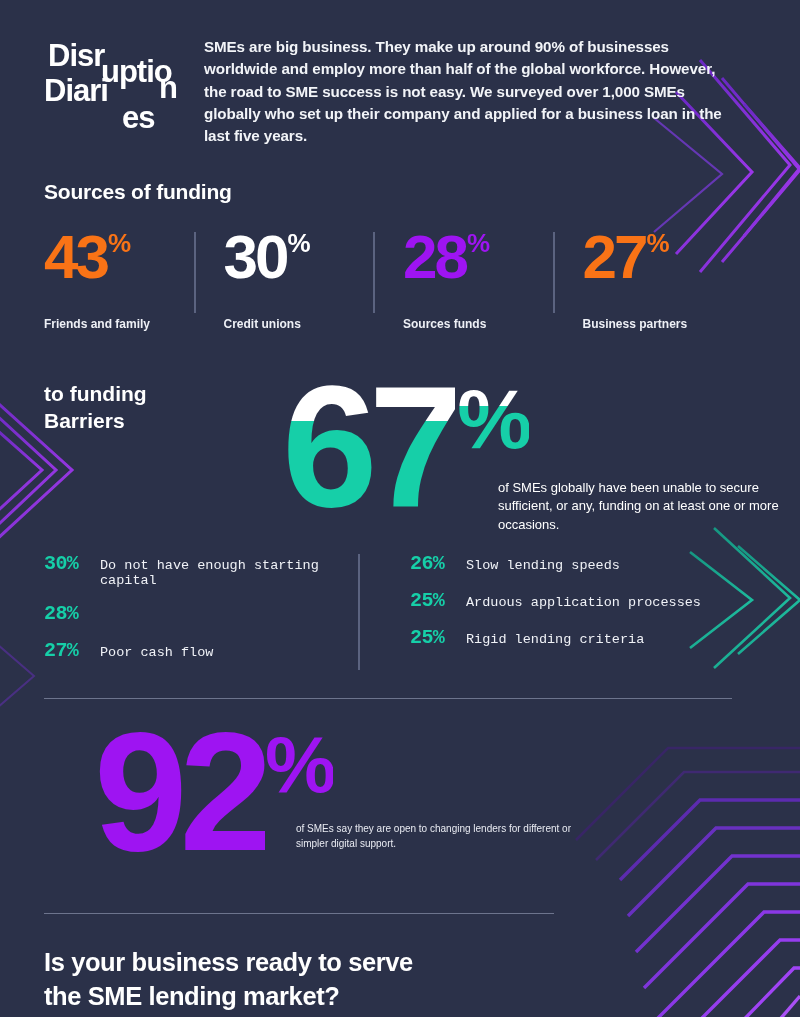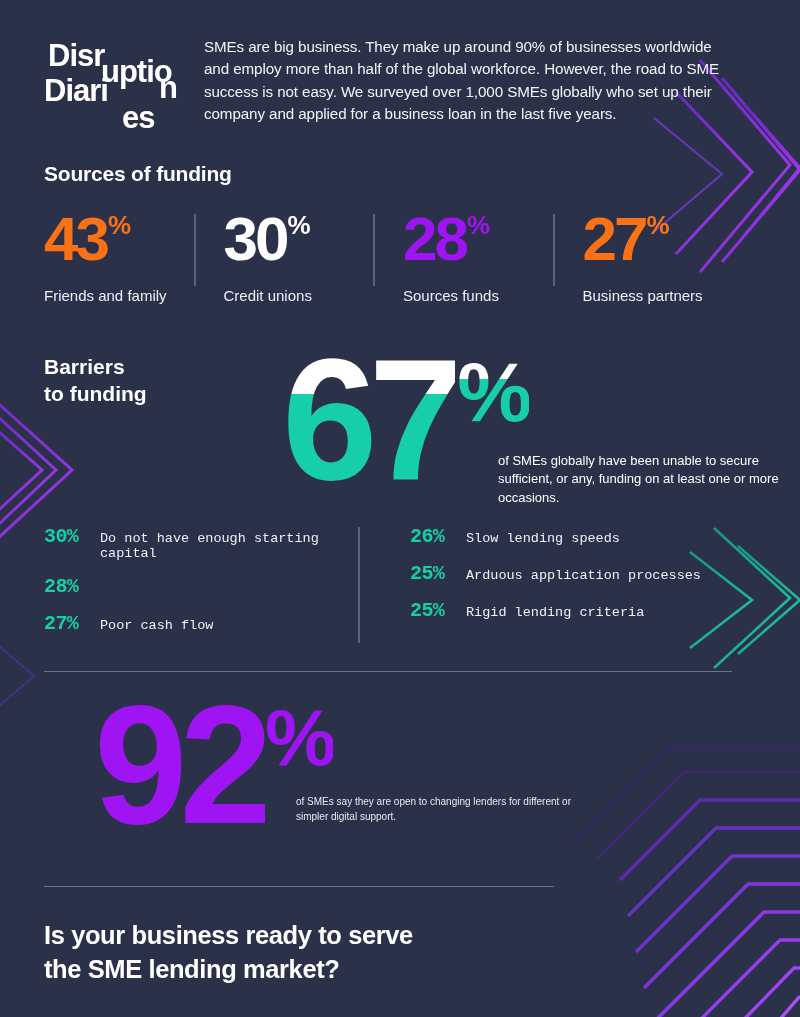--- a/index.html
+++ b/index.html
@@ -20,42 +20,42 @@
     position:absolute; font-weight:700; color:#fff; letter-spacing:-1px;
     line-height:1;
   }
   .lg1{ left:4px;  top:10px; font-size:31px; }
   .lg2{ left:57px; top:26px; font-size:31px; }
   .lg3{ left:115px;top:42px; font-size:31px; }
   .lg4{ left:0px;  top:45px; font-size:31px; }
   .lg5{ left:78px; top:62px; font-size:31px;margin-top:10px; }
 
   .intro{
-    flex:1; font-size:15.2px; line-height:1.47; font-weight:400;
+    flex:1; font-size:15.2px; line-height:1.47; font-weight:700;
     color:#f2f4f8; padding-top:6px; letter-spacing:-0.1px;
   }
 
   
   .sec-title{ font-size:21px; font-weight:600; color:#fff; letter-spacing:-0.2px; }
 
   
   .sources-head{ margin-top:32px; }
   .stats-row{ display:flex; margin-top:24px; }
   .stat{ flex:1; position:relative; padding-right:10px; }
   .stat + .stat{ padding-left:30px; }
   .stat + .stat:before{
     content:""; position:absolute; left:0; top:4px; bottom:18px;
     width:2px; background:#5b6380;
   }
   .stat .num{
     font-size:62px; font-weight:700; line-height:0.92; letter-spacing:-3px;
     display:flex; align-items:flex-start;
   }
   .stat .num .pct{ font-size:26px; letter-spacing:-1px; margin-top:4px; margin-left:1px; font-weight:700;}
-  .stat .cap{ margin-top:20px; font-size:15px; color:#eef0f6; font-weight:400; }
+  .stat .cap{ margin-top:32px; font-size:12px; color:#eef0f6; font-weight:700; }
   .teal{ color:#f97316; }
   .white{ color:#ffffff; }
   .purple{ color:#9e14f2; }
 
   
   .barriers{ margin-top:40px; position:relative; }
   .barriers-head{ font-size:21px; font-weight:600; line-height:1.28; width:200px; padding-top:10px;}
   .big-row{ display:flex; align-items:flex-start; }
   .big67wrap{ position:relative; margin-left:38px; display:flex; align-items:flex-start;}
   .big67{
@@ -210,22 +210,22 @@
         <span>27</span>
         <span class="pct">%</span>
       </div>
       <div class="cap">Business partners</div>
     </div>
   </div>
 
   <div class="barriers">
     <div class="big-row">
       <div class="barriers-head">
+        <div>to funding</div>
         <div>Barriers</div>
-        <div>to funding</div>
       </div>
       <div class="big67wrap">
         <span class="big67">67</span>
         <span class="big67pct">%</span>
         <p class="big67note">of SMEs globally have been unable to secure sufficient, or any, funding on at least one or more occasions.</p>
       </div>
     </div>
 
     <div class="lists">
       <div class="col">

